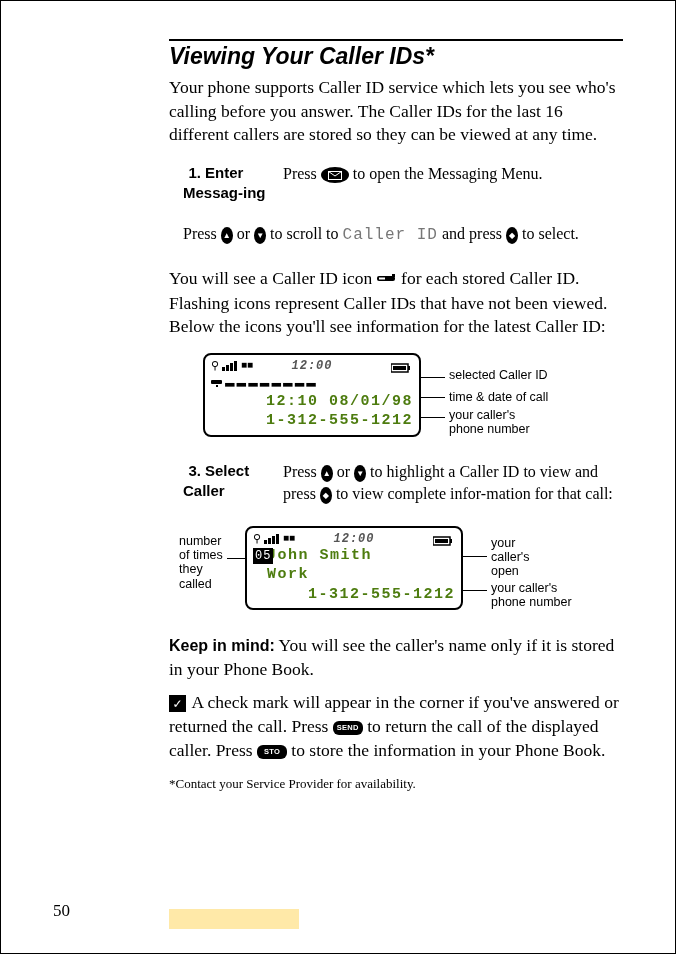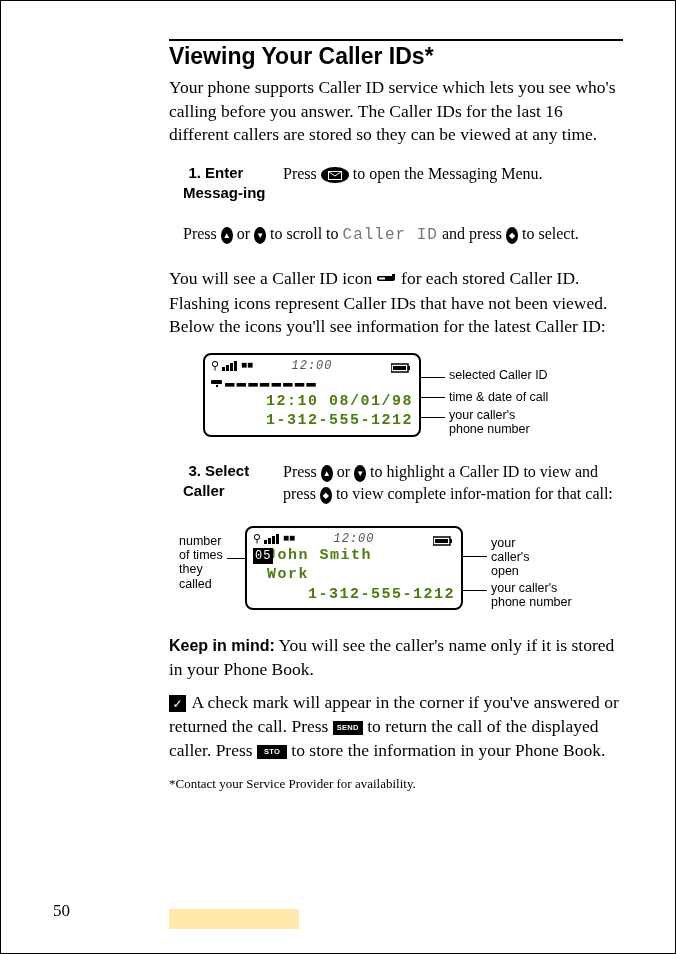--- a/index.html
+++ b/index.html
@@ -10,20 +10,21 @@
     height: 954px;
     position: relative;
     border: 1px solid #000;
   }
   .page {
     padding: 38px 52px 20px 168px;
   }
   .title {
     font-family: 'Arial Black', Arial, sans-serif;
     font-weight: 900;
+    font-style: italic;
     font-size: 23px;
     border-top: 2.5px solid #000;
     padding-top: 2px;
     margin-bottom: 6px;
     letter-spacing: 0;
   }
   .intro {
     font-size: 17.5px;
     line-height: 1.35;
     margin-bottom: 16px;
@@ -84,21 +85,21 @@
     height: 17px;
     font-size: 8px;
     vertical-align: middle;
   }
   .icon-pill-text {
     display: inline-flex;
     align-items: center;
     justify-content: center;
     background: #000;
     color: #fff;
-    border-radius: 0;
+    border-radius: 6px;
     width: 30px;
     height: 14px;
     font-size: 7.5px;
     font-family: Arial, sans-serif;
     font-weight: bold;
     vertical-align: middle;
     letter-spacing: 0.3px;
   }
   .para {
     font-size: 17.5px;
@@ -142,20 +143,21 @@
   .antenna { font-size:11px; margin-right:1px; }
   .clock-top {
     position: absolute;
     left: 50%;
     transform: translateX(-50%);
     font-family: 'Courier New', monospace;
     font-style: italic;
     font-size: 12px;
     color: #555;
     letter-spacing: 1px;
+    font-weight: bold;
   }
   .battery {
     position: absolute;
     right: 2px;
     top: 1px;
   }
   .icon-row {
     display: flex;
     gap: 2px;
     margin: 1px 0 0 0;

